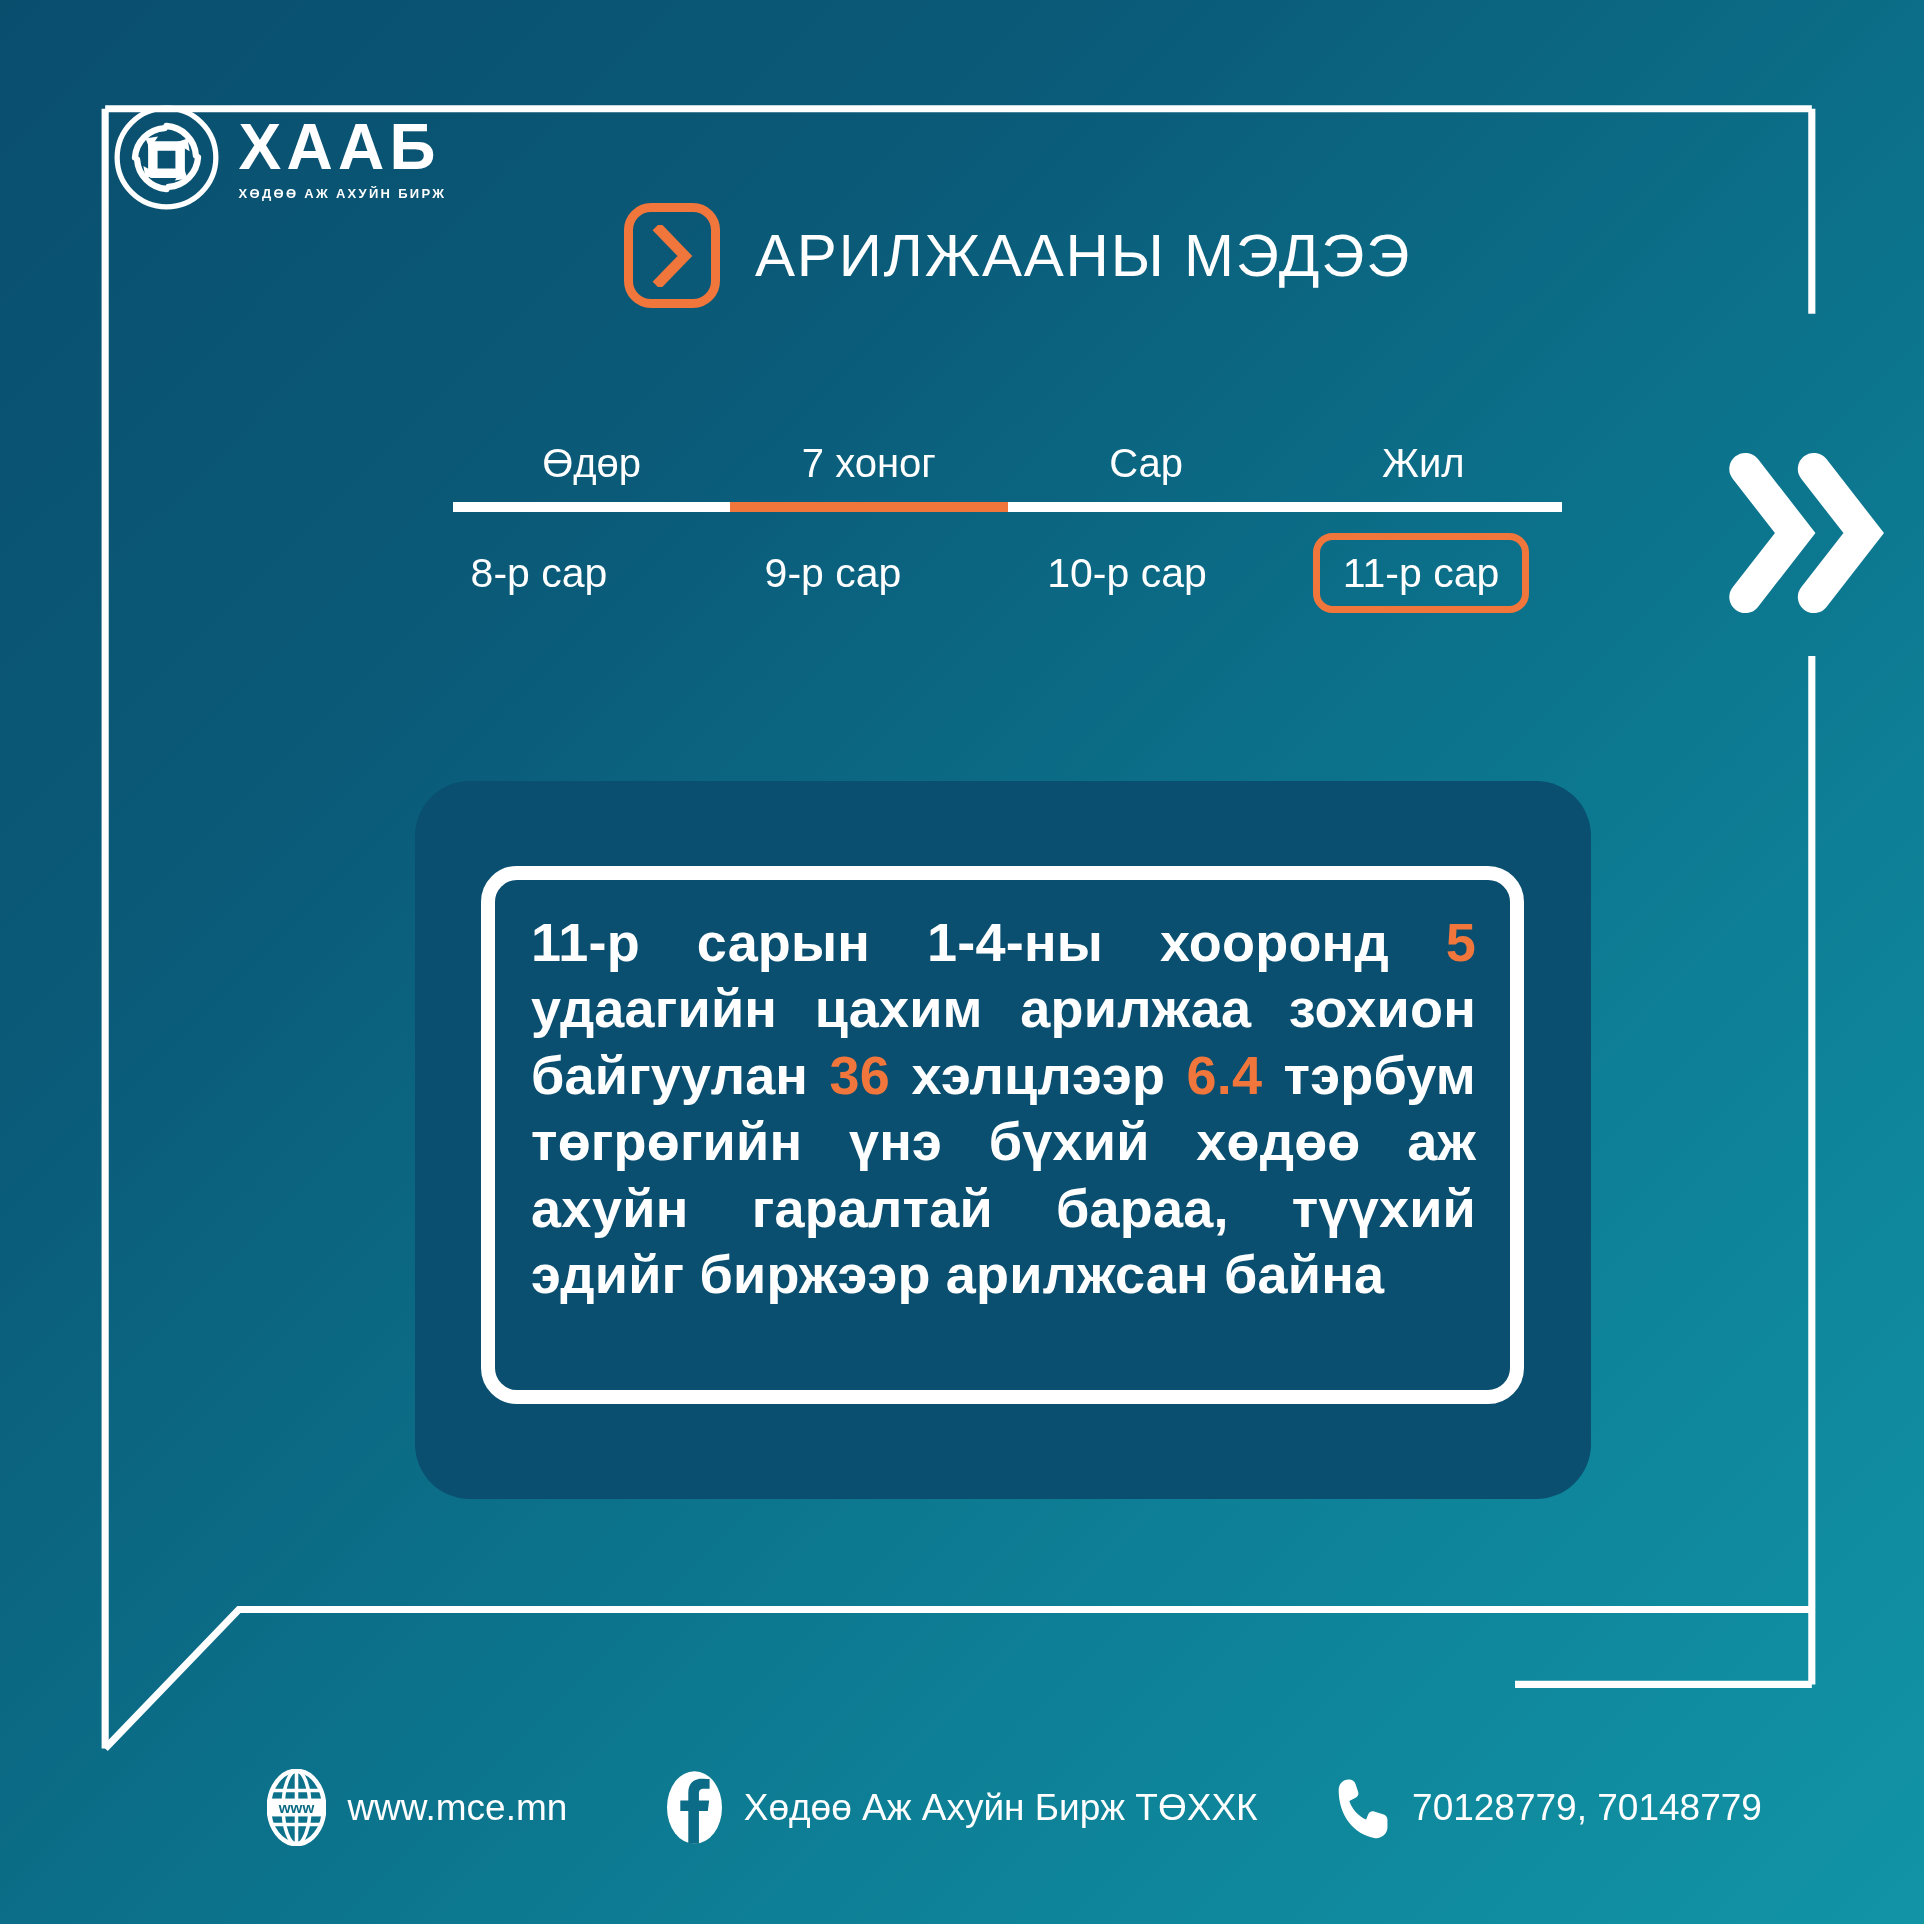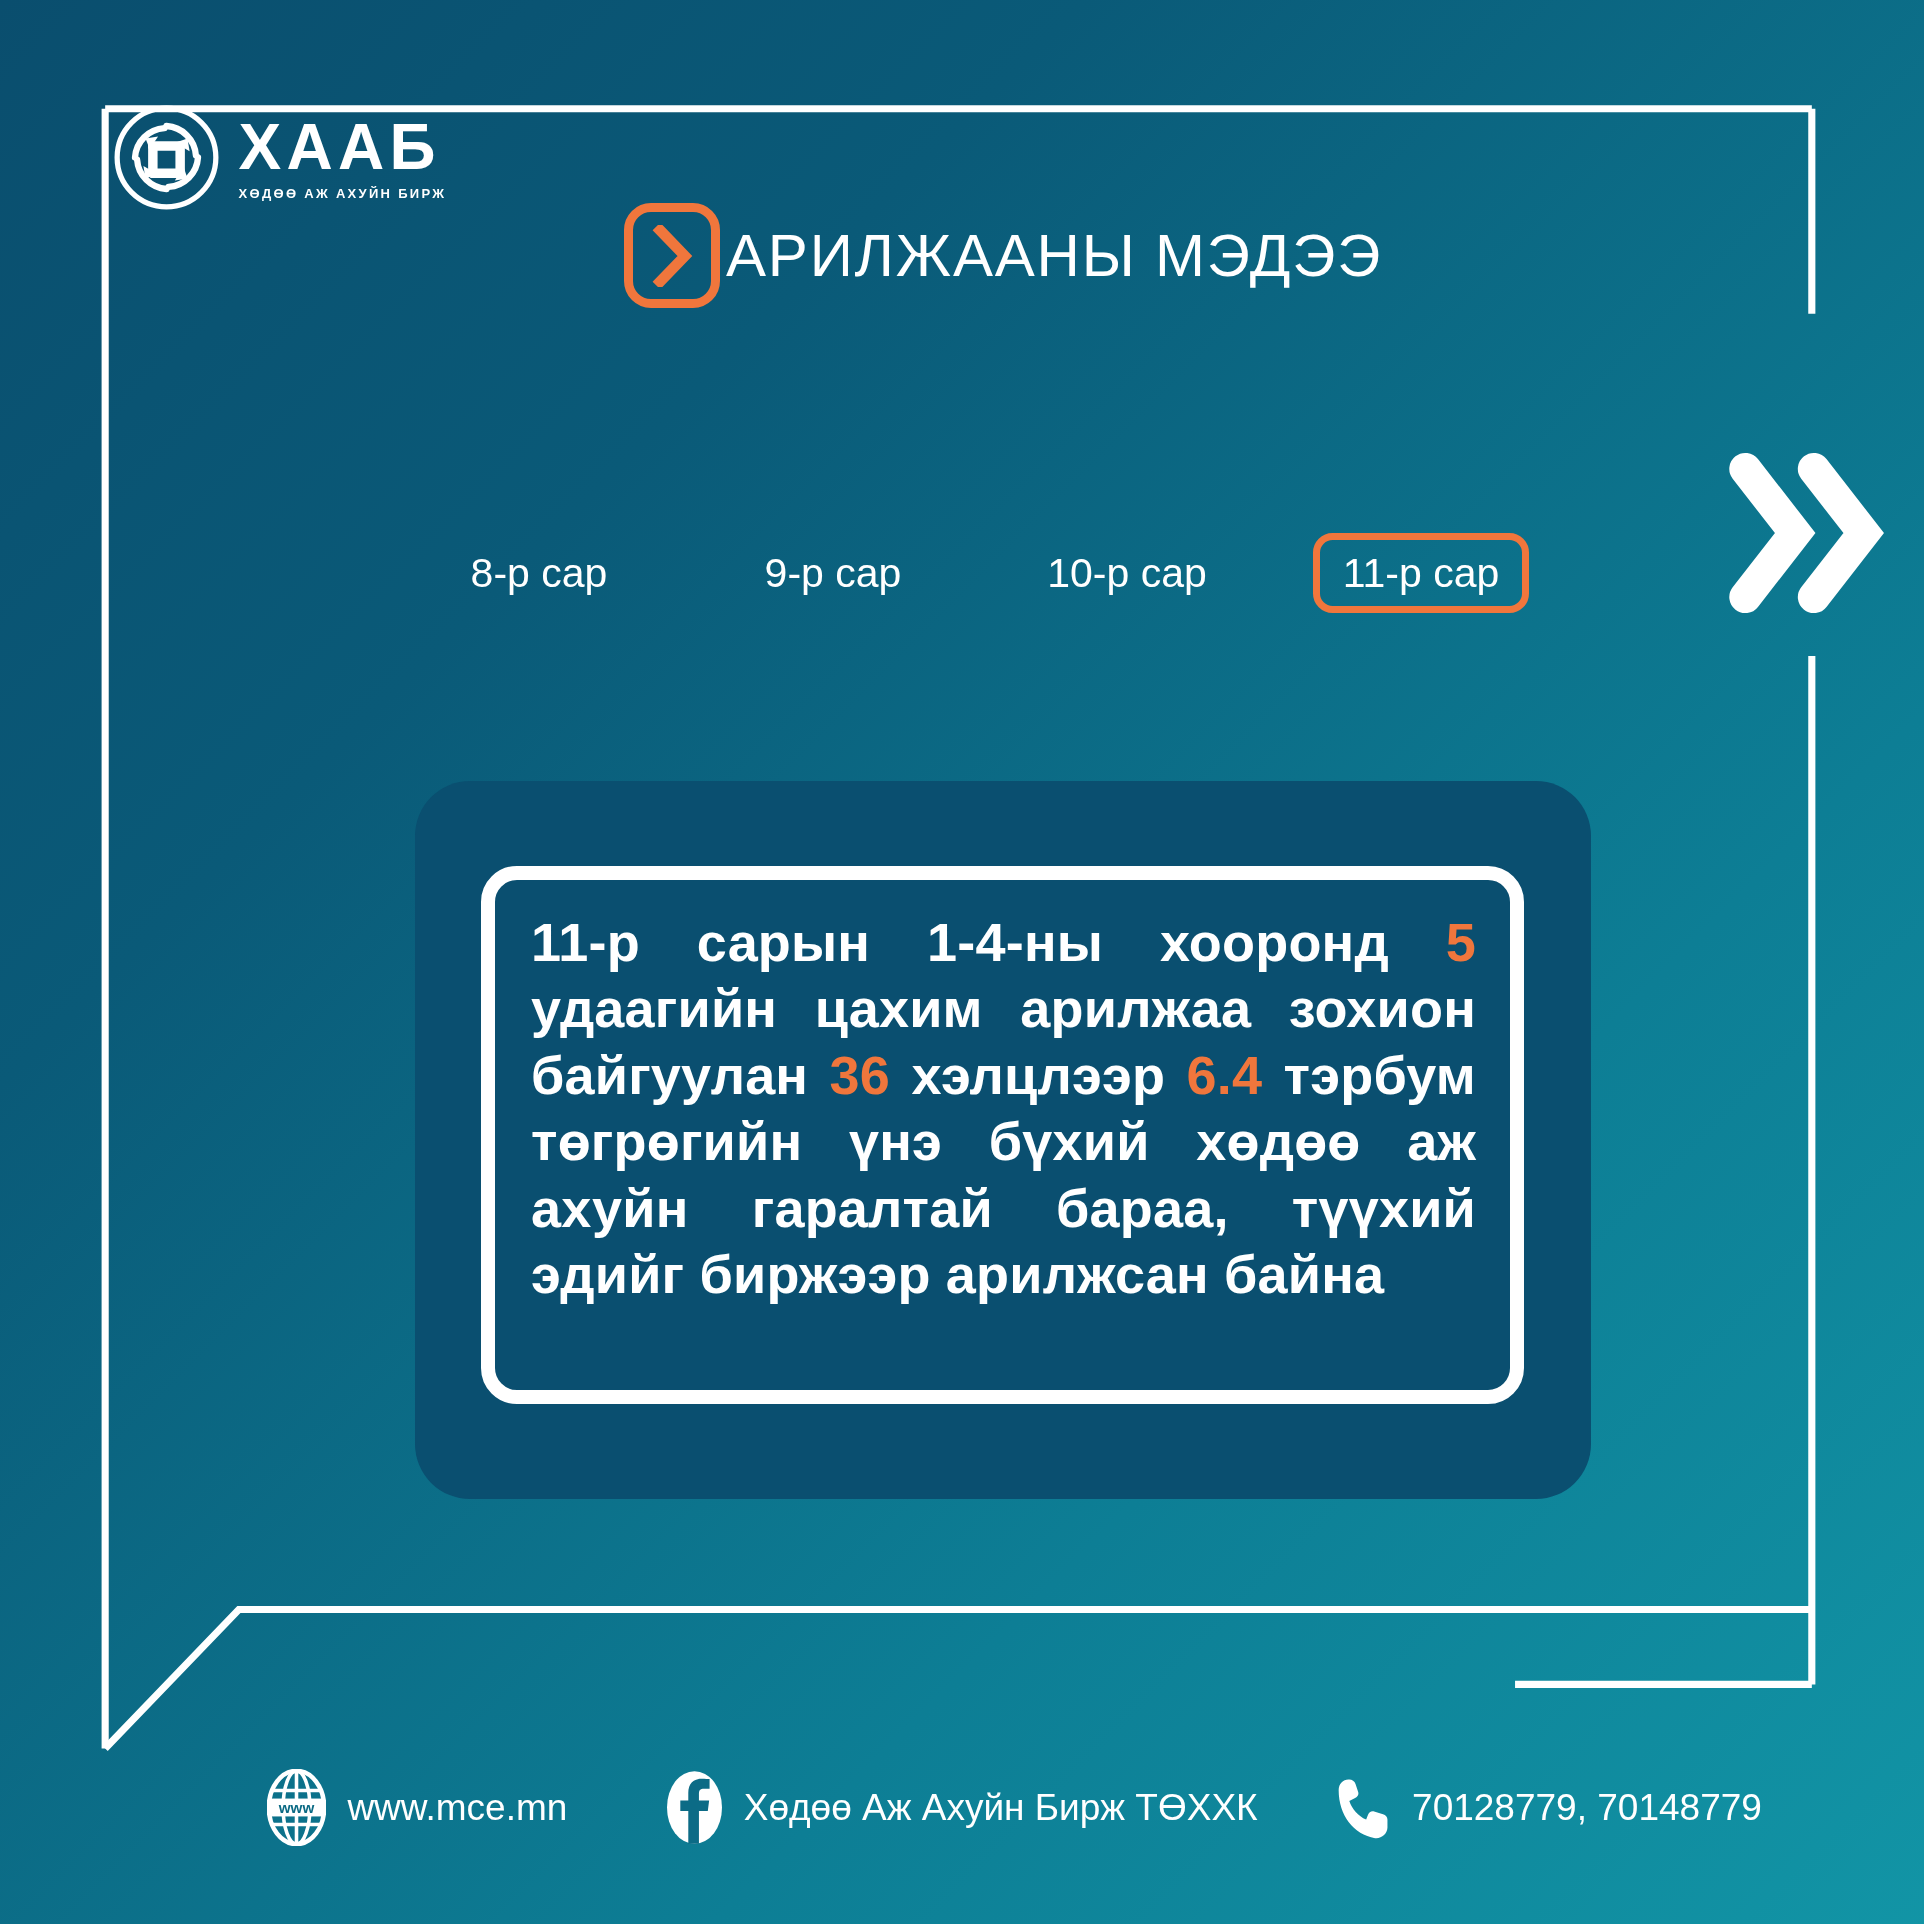--- a/index.html
+++ b/index.html
@@ -60,21 +60,21 @@
     letter-spacing: 2.3px;
     margin-top: 8px;
   }
 
   .title-row {
     position: absolute;
     left: 624px;
     top: 203px;
     display: flex;
     align-items: center;
-    gap: 6px;
+    gap: 35px;
   }
   .title-badge {
     width: 96px;
     height: 105px;
     border: 9.8px solid #f0763c;
     border-radius: 27px;
     box-sizing: border-box;
     display: flex;
     align-items: center;
     justify-content: center;
@@ -261,20 +261,34 @@
 
   <div class="title-row">
     <div class="title-badge">
       <svg width="41" height="62" viewBox="0 0 46 70">
         <path d="M9 6 L37 35 L9 64" fill="none" stroke="#f0763c" stroke-width="12" stroke-linecap="square" stroke-linejoin="miter"></path>
       </svg>
     </div>
     <div class="title-text">АРИЛЖААНЫ МЭДЭЭ</div>
   </div>
 
+  <div class="tabs">
+    <div class="tab-labels">
+      <div class="tab-label">Өдөр</div>
+      <div class="tab-label">7 хоног</div>
+      <div class="tab-label">Сар</div>
+      <div class="tab-label">Жил</div>
+    </div>
+    <div class="tab-bar">
+      <div class="tab-seg"></div>
+      <div class="tab-seg active"></div>
+      <div class="tab-seg"></div>
+      <div class="tab-seg"></div>
+    </div>
+  </div>
 
   <div class="month-row">
     <div class="month-cell">
       <div class="month-chip">8-р сар</div>
     </div>
     <div class="month-cell">
       <div class="month-chip">9-р сар</div>
     </div>
     <div class="month-cell">
       <div class="month-chip">10-р сар</div>

